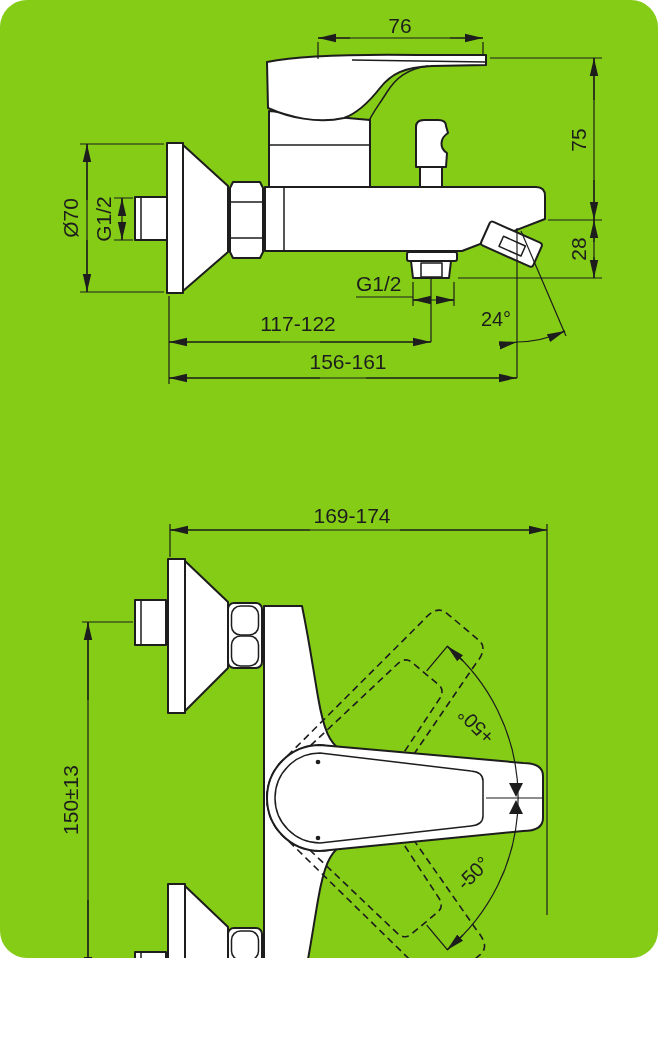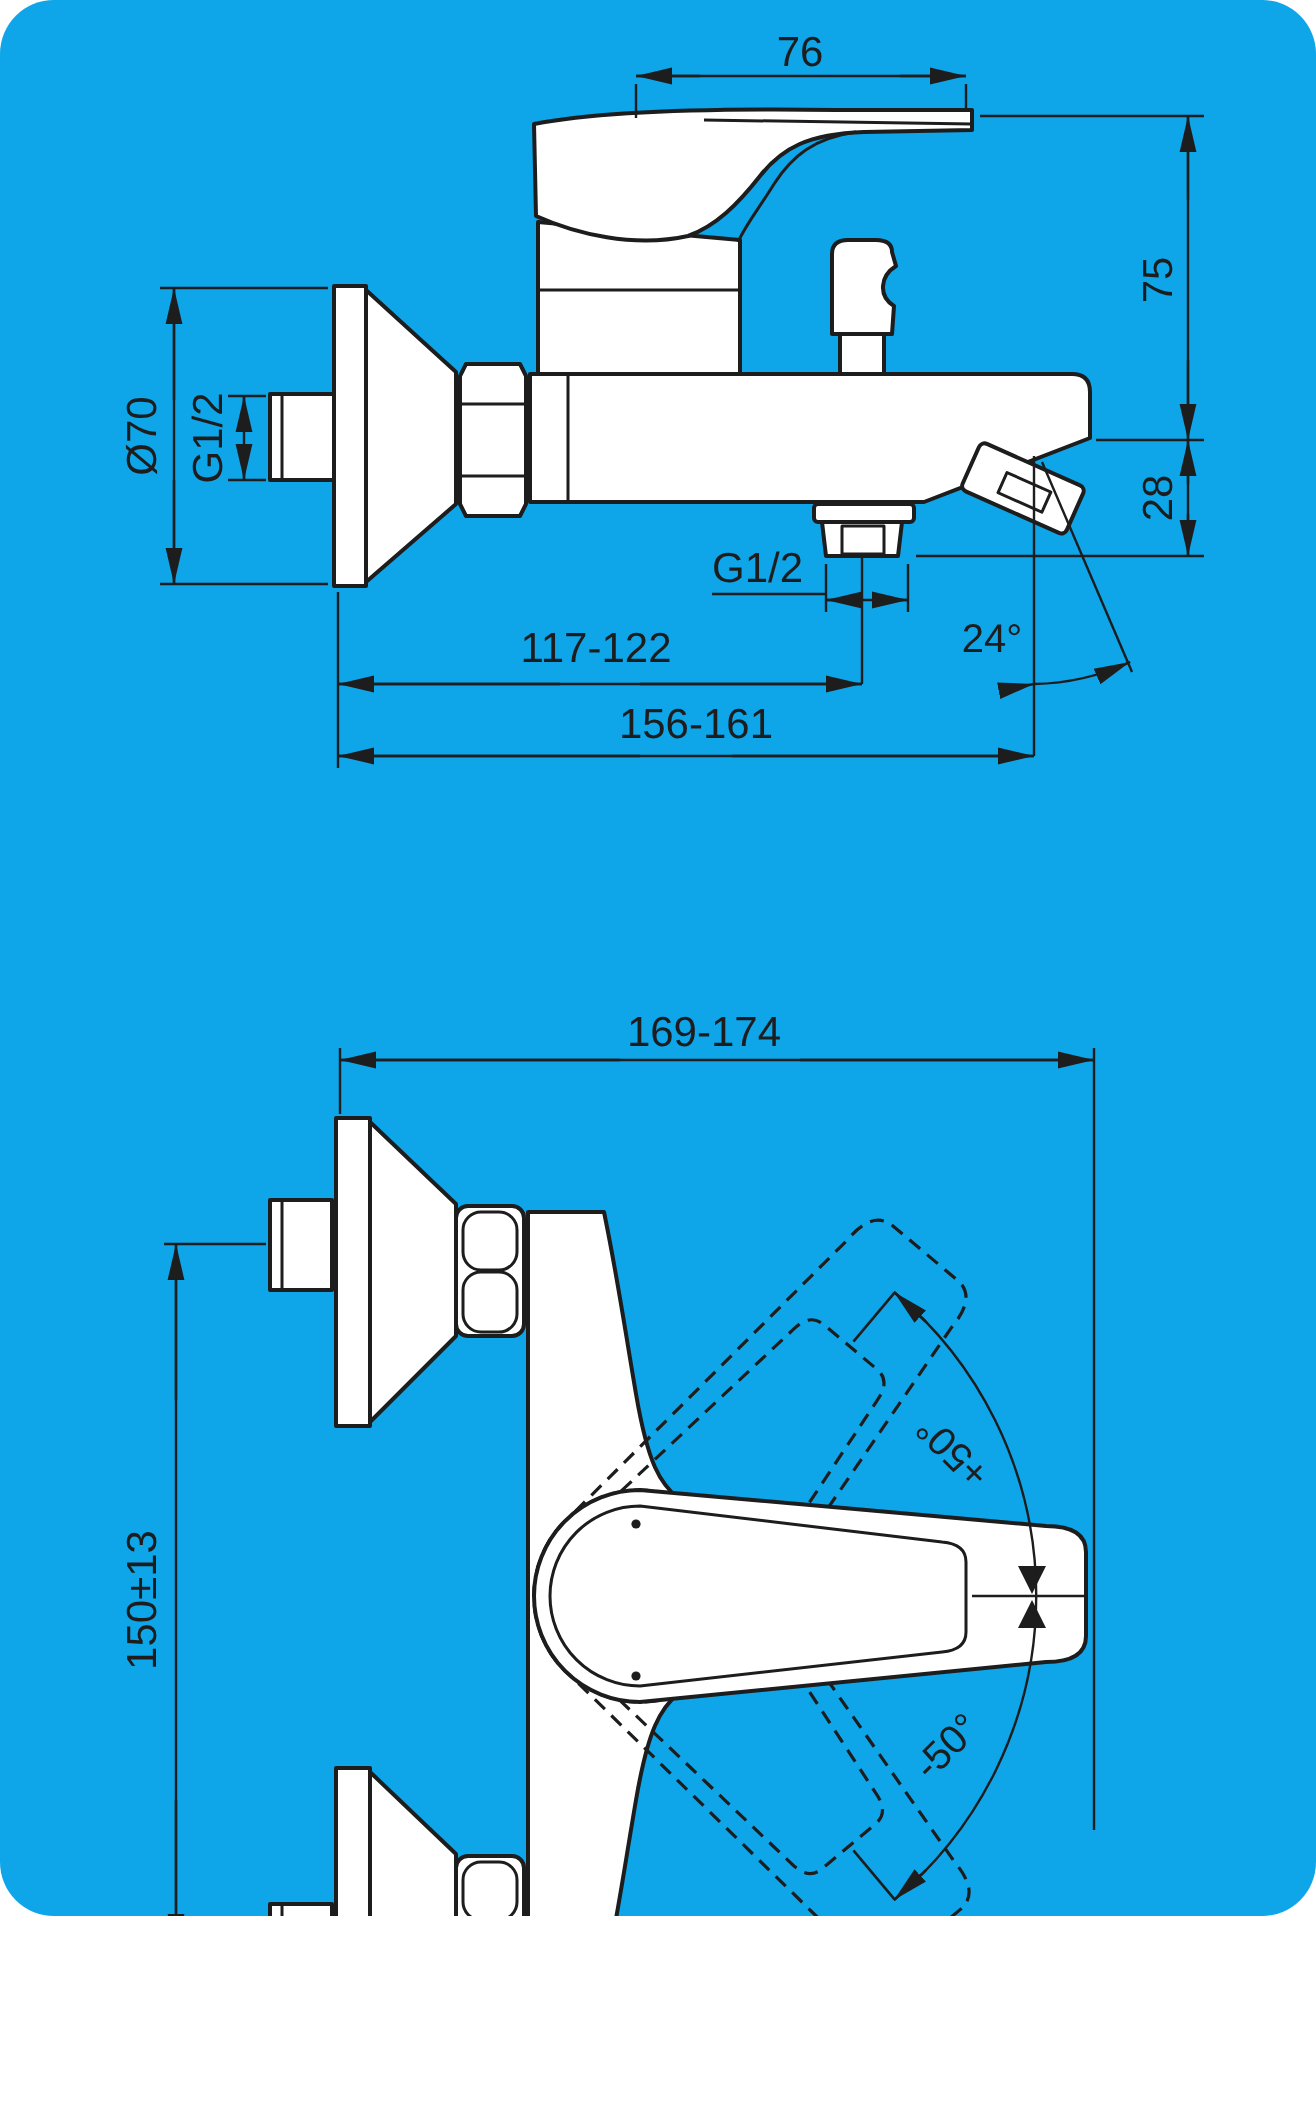--- a/index.html
+++ b/index.html
@@ -1,16 +1,16 @@
 <!DOCTYPE html>
 <html><head>
 <meta charset="utf-8">
 <style>
   html,body{margin:0;padding:0;background:#ffffff;}
-  .canvas{width:658px;height:958px;background:#0ea5e9;position:relative;
+  .canvas{width:658px;height:958px;background:#84cc16;position:relative;
           font-family:"Liberation Sans", sans-serif;border-radius:27px;}
   svg{display:block;}
   .part{fill:#ffffff;stroke:#1d1d1d;stroke-width:2;stroke-linejoin:round;}
   .part-thin{fill:none;stroke:#1d1d1d;stroke-width:1.5;stroke-linejoin:round;}
   .dim{fill:none;stroke:#1d1d1d;stroke-width:1.2;}
   .arr{fill:none;stroke:#1d1d1d;stroke-width:1.2;marker-end:url(#arw);}
   .dash{fill:none;stroke:#1d1d1d;stroke-width:1.6;stroke-dasharray:7 4.5;}
   .solidtick{fill:none;stroke:#1d1d1d;stroke-width:1.3;stroke-dasharray:none;}
   .dimtext{font-family:"Liberation Sans", sans-serif;font-size:21px;fill:#1d1d1d;}
   .dimtext-s{font-family:"Liberation Sans", sans-serif;font-size:20px;fill:#1d1d1d;}

